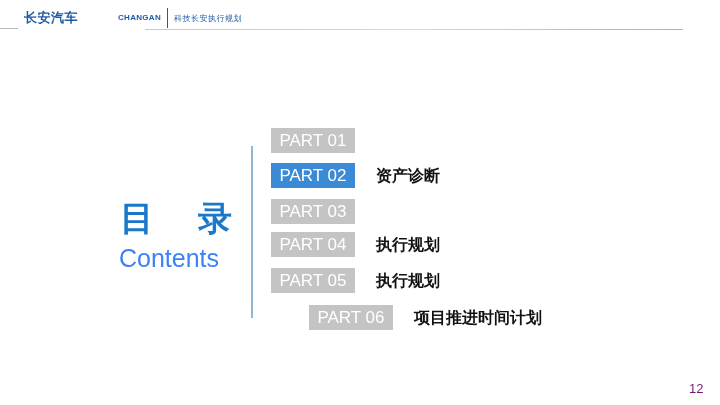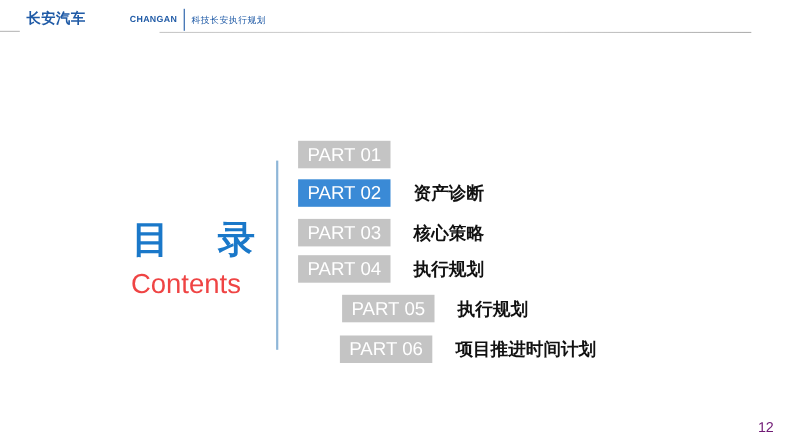--- a/index.html
+++ b/index.html
@@ -88,21 +88,21 @@
       font-size: 34px;
       color: #1a78c9;
       line-height: 40px;
     }
     .title-en {
       position: absolute;
       left: 119px;
       top: 243px;
       font-family: "Liberation Sans", sans-serif;
       font-size: 25px;
-      color: #ef4444;
+      color: #3b82f6;
       line-height: 30px;
     }
     .divider {
       position: absolute;
       left: 251px;
       top: 146px;
       width: 2px;
       height: 172px;
       background: #8eb6d8;
     }
@@ -179,27 +179,26 @@
 <div class="toc">
   <div class="toc-item" style="top:0px;">
     <div class="part-badge">PART 01</div>
   </div>
   <div class="toc-item" style="top:35px;">
     <div class="part-badge active">PART 02</div>
     <div class="toc-label">资产诊断</div>
   </div>
   <div class="toc-item" style="top:71px;">
     <div class="part-badge">PART 03</div>
-    <div class="toc-label">核心策略</div>
   </div>
   <div class="toc-item" style="top:104px;">
     <div class="part-badge">PART 04</div>
     <div class="toc-label">执行规划</div>
   </div>
-  <div class="toc-item" style="top:140px;margin-left:40px;">
+  <div class="toc-item" style="top:140px;">
     <div class="part-badge">PART 05</div>
     <div class="toc-label">执行规划</div>
   </div>
   <div class="toc-item" style="top:177px;margin-left:38px;">
     <div class="part-badge">PART 06</div>
     <div class="toc-label">项目推进时间计划</div>
   </div>
 </div>
 
 <div class="page-number">12</div>

